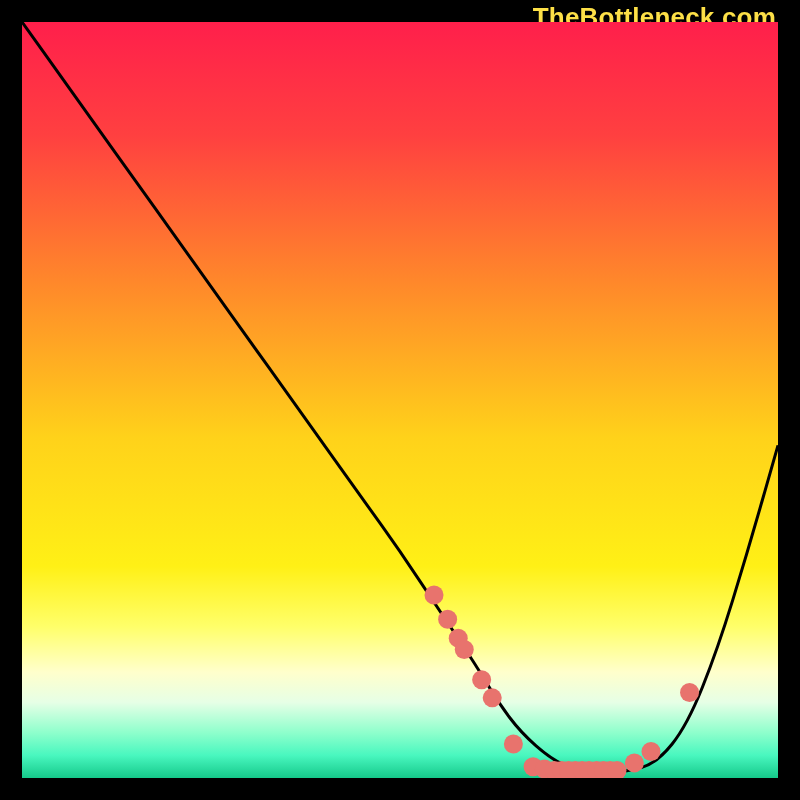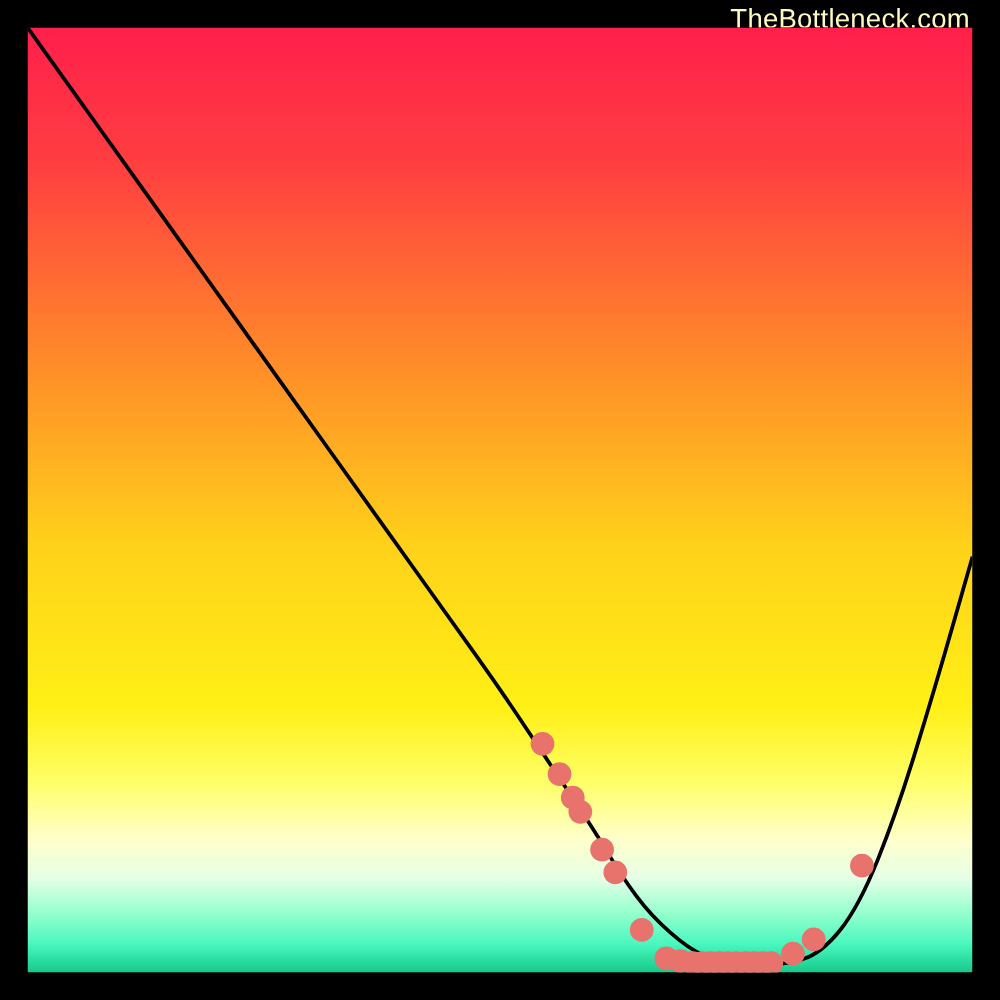--- a/index.html
+++ b/index.html
@@ -23,23 +23,23 @@
     position: absolute;
     left: 0;
     top: 0;
     width: 756px;
     height: 756px;
   }
   .watermark {
     position: absolute;
     top: 2px;
     right: 24px;
-    color: #fef9c3;
-    font-size: 22px;
-    font-weight: 400;
+    color: #fde047;
+    font-size: 26px;
+    font-weight: 700;
     letter-spacing: 0.2px;
     user-select: none;
   }
 </style>
 </head>
 <body>
 
 <div class="watermark">TheBottleneck.com</div>
 
 <div class="frame">

